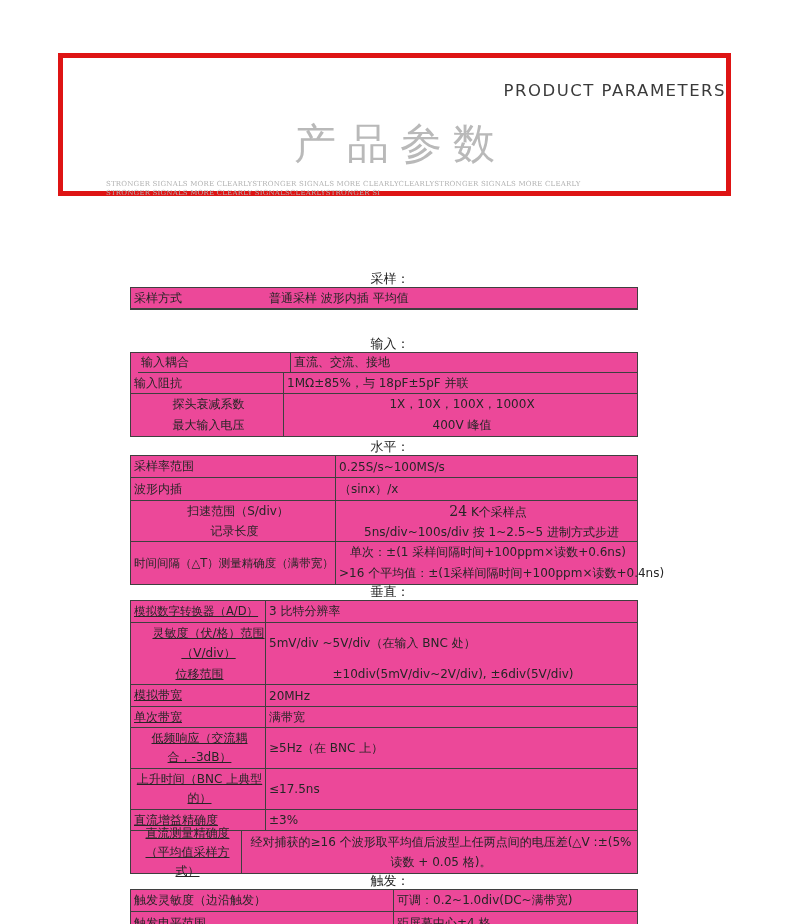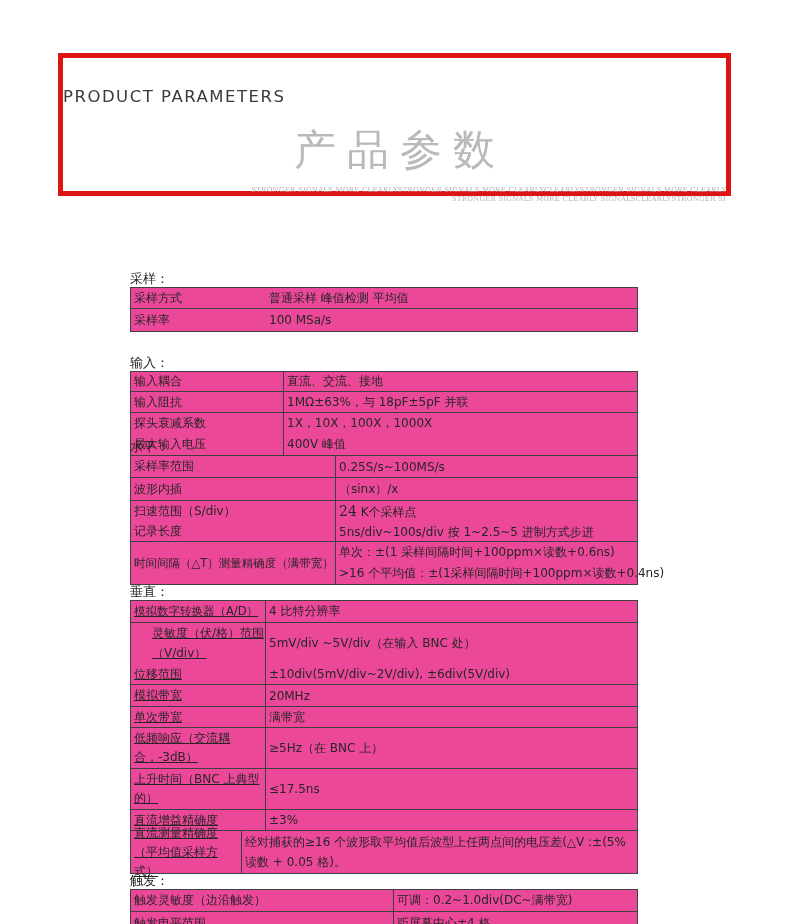--- a/index.html
+++ b/index.html
@@ -6,36 +6,36 @@
   body{
     width:790px;height:924px;background:#ffffff;overflow:hidden;position:relative;
     font-family:"DejaVu Sans","Liberation Sans",sans-serif;color:#262626;
   }
   
   .header-box{
     position:absolute;left:58px;top:53px;width:663px;height:133px;
     border:5px solid #de1414;background:#ffffff;
   }
   .hdr-en{
-    margin-top:30px;text-align:left;font-size:16.5px;letter-spacing:1.5px;
+    margin-top:24px;text-align:right;font-size:16.5px;letter-spacing:1.5px;
     color:#3a3a3a;line-height:18px;
   }
   .hdr-zh{
     margin-top:22px;text-align:center;font-size:42px;line-height:44px;
     letter-spacing:11px;text-indent:11px;color:#b9b9b9;font-weight:100;
   }
   .hdr-tag{
-    margin-top:14px;text-align:right;
+    margin-top:14px;text-align:left;
     font-family:"DejaVu Serif","Liberation Serif",serif;
     font-size:7px;line-height:9px;color:#b2b2b2;letter-spacing:0.2px;margin-left:43px;
   }
   
-  .sec{position:absolute;left:130px;width:520px;}
+  .sec{position:absolute;left:130px;width:520px;text-align:center;}
   #sec-sampling{top:271px;}
-  #sec-input{top:355px;}
+  #sec-input{top:336px;}
   #sec-horizontal{top:439px;}
   #sec-vertical{top:584px;}
   #sec-trigger{top:873px;}
   .sec-label{font-size:13px;line-height:16px;height:16px;color:#1f1f1f;}
   .tbl{width:508px;border:1px solid #3f3f3f;box-sizing:border-box;background:#ec4899;}
   .row{display:flex;border-bottom:1px solid #3f3f3f;box-sizing:border-box;}
   .row.last{border-bottom:none;}
   .lab{
     border-right:1px solid #3f3f3f;box-sizing:border-box;padding-left:3px;
     display:flex;align-items:center;font-size:12px;white-space:nowrap;
@@ -51,21 +51,21 @@
   .t-trigger .lab{width:263px;}
   
   .stack{display:block;padding:0;}
   .stack .ln{padding-left:3px;box-sizing:border-box;white-space:nowrap;font-size:12px;}
   .ln.h20{height:20px;line-height:20px;}
   .ln.h21{height:21px;line-height:21px;}
   .ln.h22{height:22px;line-height:22px;}
   .ln.h40{height:40px;line-height:20px;display:flex;align-items:center;}
   .ln.h40 .wraptxt{white-space:normal;margin-left:18px;}
   
-  .h20{height:20px;} .h21{height:21px;} .h22{height:22px;} .h23{height:23px;}
+  .h20{height:20px;margin-left:7px;} .h21{height:21px;} .h22{height:22px;} .h23{height:23px;}
   .h41{height:41px;} .h42{height:42px;} .h62{height:62px;}
   .wrap{white-space:normal;line-height:19px;}
   .fs11{font-size:11.5px;}
   .val.wide{
     flex:0 0 auto;width:392px;display:block;white-space:normal;
     line-height:20px;padding-top:1px;overflow:visible;
   }
   .serif-num{
     font-family:"DejaVu Serif","Liberation Serif",serif;font-size:14px;
   }
@@ -80,39 +80,35 @@
     <div>STRONGER SIGNALS MORE CLEARLYSTRONGER SIGNALS MORE CLEARLYCLEARLYSTRONGER SIGNALS MORE CLEARLY</div>
     <div>STRONGER SIGNALS MORE CLEARLY SIGNALSCLEARLYSTRONGER SI</div>
   </div>
 </div>
 
 <div class="sec" id="sec-sampling">
   <div class="sec-label">采样：</div>
   <div class="tbl t-sampling">
     <div class="row h21">
       <div class="lab">采样方式</div>
-      <div class="val">普通采样 峰值检测 平均值</div>
-    </div>
-    <div class="row h22 last">
-      <div class="lab">采样率</div>
-      <div class="val">100 MSa/s</div>
+      <div class="val">普通采样 波形内插 平均值</div>
     </div>
   </div>
 </div>
 
 <div class="sec" id="sec-input">
   <div class="sec-label">输入：</div>
   <div class="tbl t-input">
     <div class="row h20">
       <div class="lab">输入耦合</div>
       <div class="val">直流、交流、接地</div>
     </div>
     <div class="row h21">
       <div class="lab">输入阻抗</div>
-      <div class="val">1MΩ±63%，与 18pF±5pF 并联</div>
+      <div class="val">1MΩ±85%，与 18pF±5pF 并联</div>
     </div>
     <div class="row h42 last">
       <div class="lab stack">
         <div class="ln h21">探头衰减系数</div>
         <div class="ln h21">最大输入电压</div>
       </div>
       <div class="val stack">
         <div class="ln h21">1X，10X，100X，1000X</div>
         <div class="ln h21">400V 峰值</div>
       </div>
@@ -149,21 +145,21 @@
       </div>
     </div>
   </div>
 </div>
 
 <div class="sec" id="sec-vertical">
   <div class="sec-label">垂直：</div>
   <div class="tbl t-vertical">
     <div class="row h22">
       <div class="lab fs11">模拟数字转换器（A/D）</div>
-      <div class="val">4 比特分辨率</div>
+      <div class="val">3 比特分辨率</div>
     </div>
     <div class="row h62">
       <div class="lab stack">
         <div class="ln h40">
             <span class="wraptxt">灵敏度（伏/格）范围（V/div）</span>
           </div>
         <div class="ln h22">位移范围</div>
       </div>
       <div class="val stack">
         <div class="ln h40">

